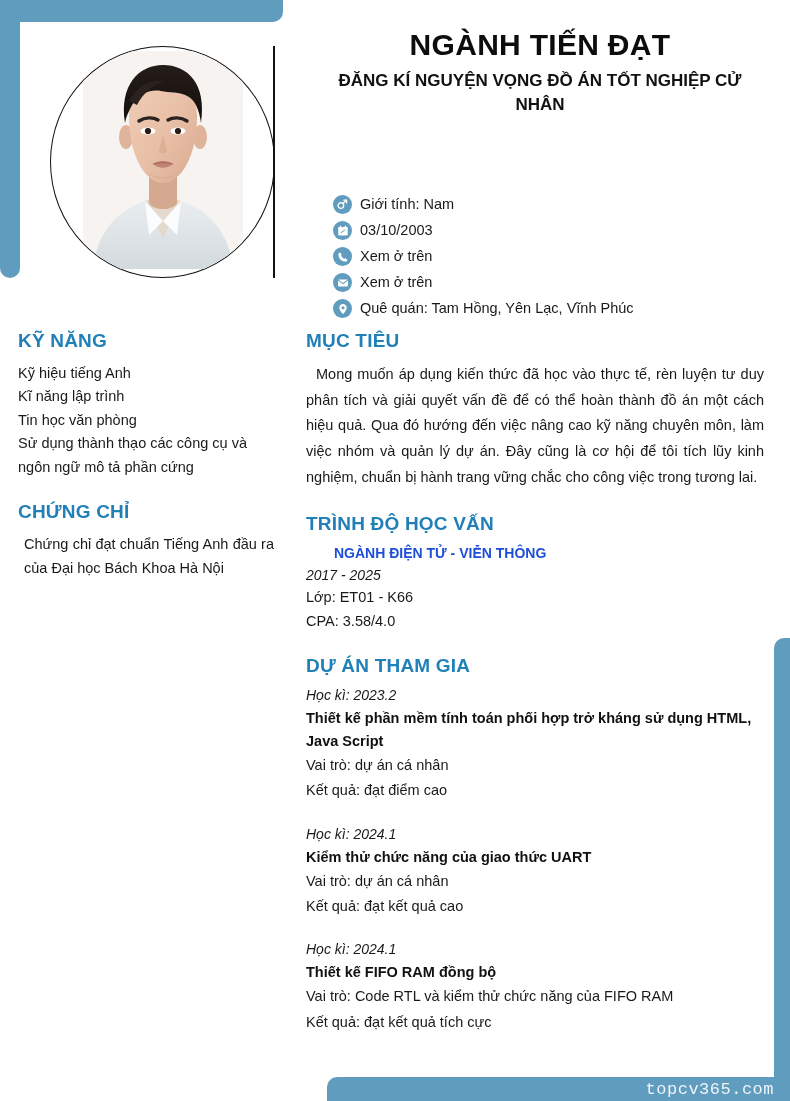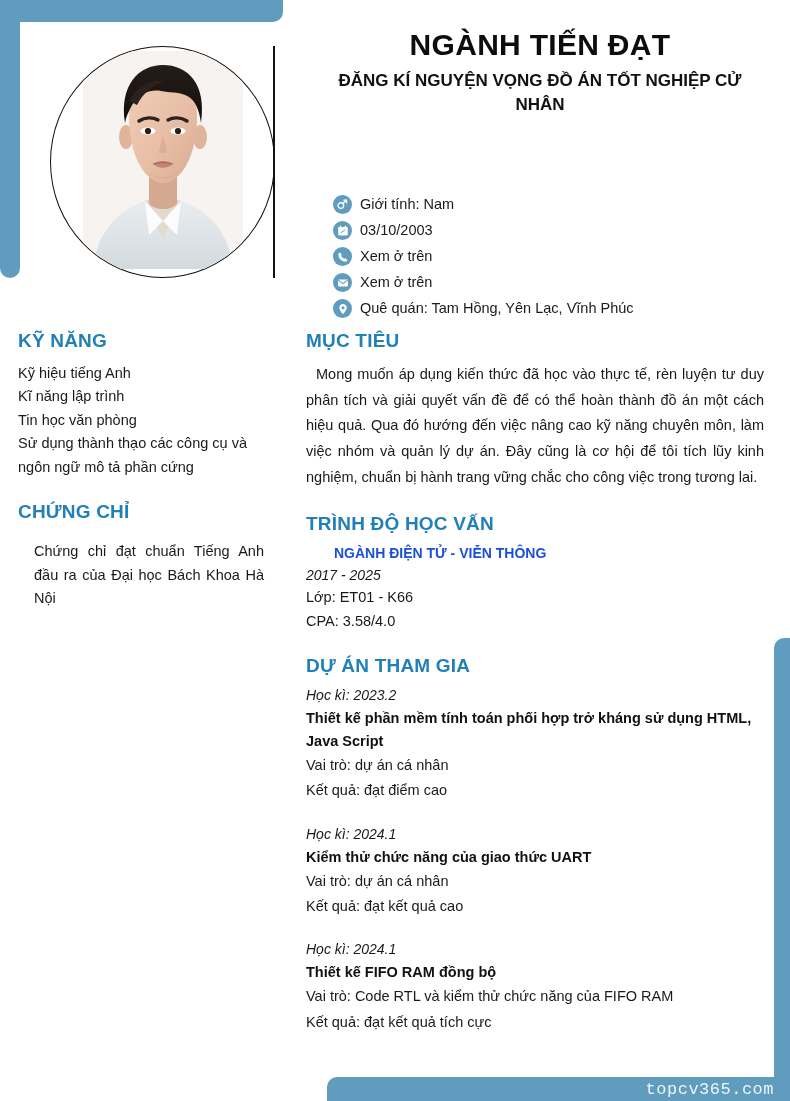--- a/index.html
+++ b/index.html
@@ -198,21 +198,21 @@
   .skill-item {
     font-size: 14.5px;
     color: #1a1a1a;
     line-height: 1.62;
   }
   .justified {
     font-size: 14.5px;
     color: #1a1a1a;
     line-height: 1.62;
     text-align: justify;
-    margin: 16px;
+    margin: 6px;
   }
   .objective {
     font-size: 14.5px;
     color: #1a1a1a;
     line-height: 1.78;
     text-align: justify;
     margin: 0;
     text-indent: 10px;
   }
 

